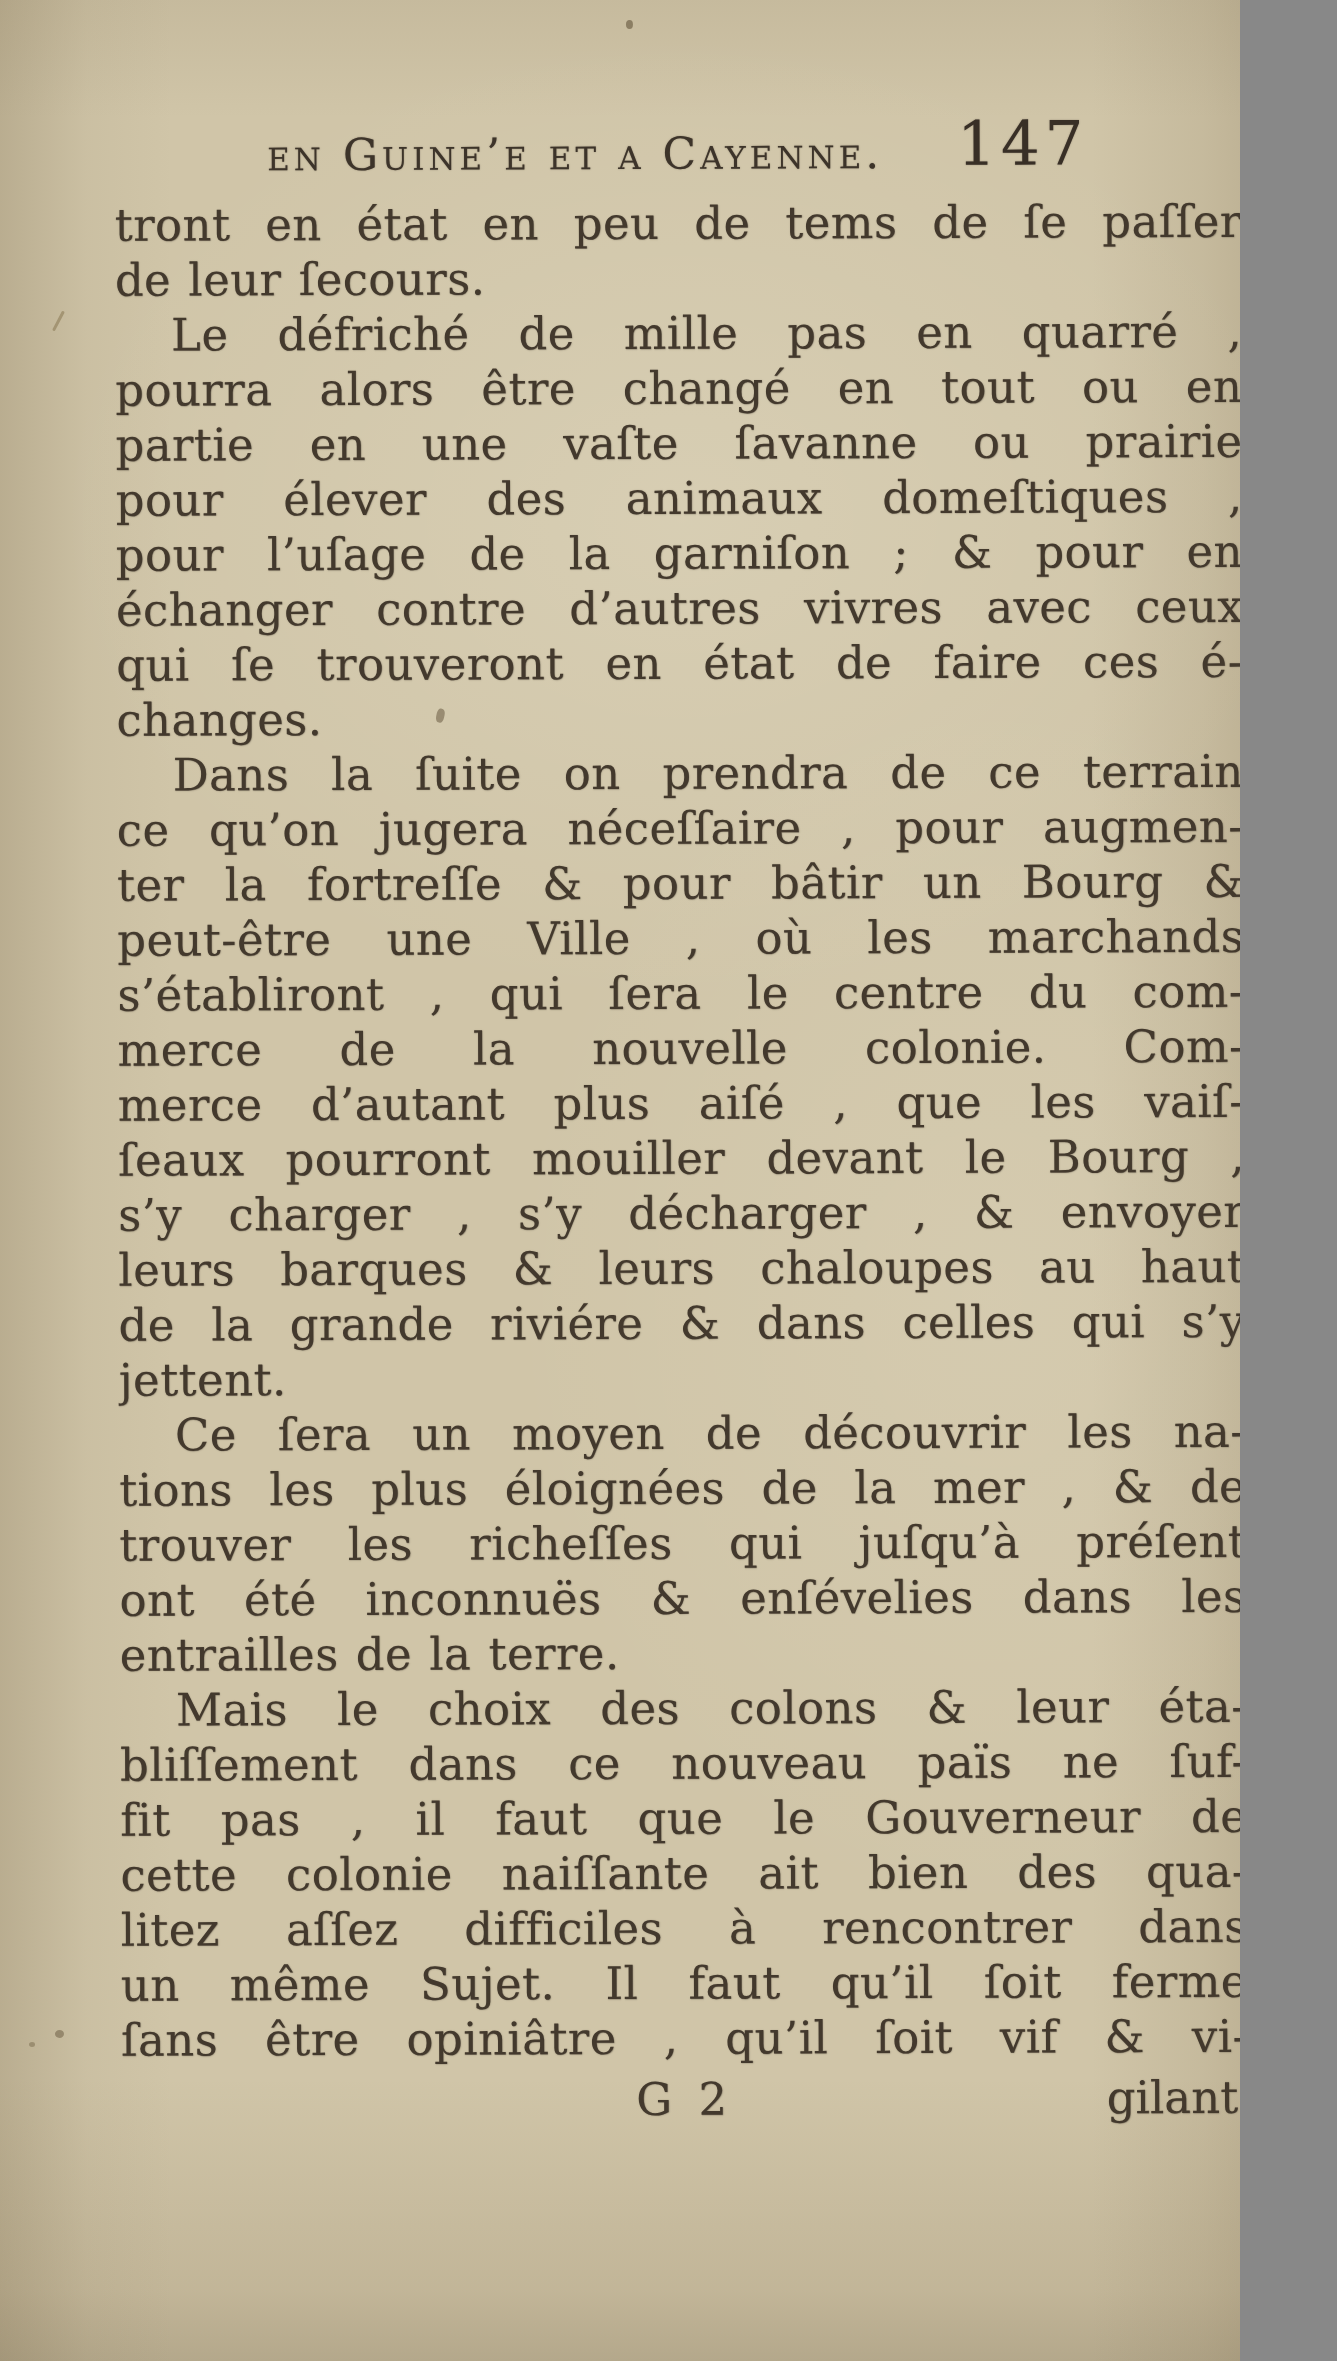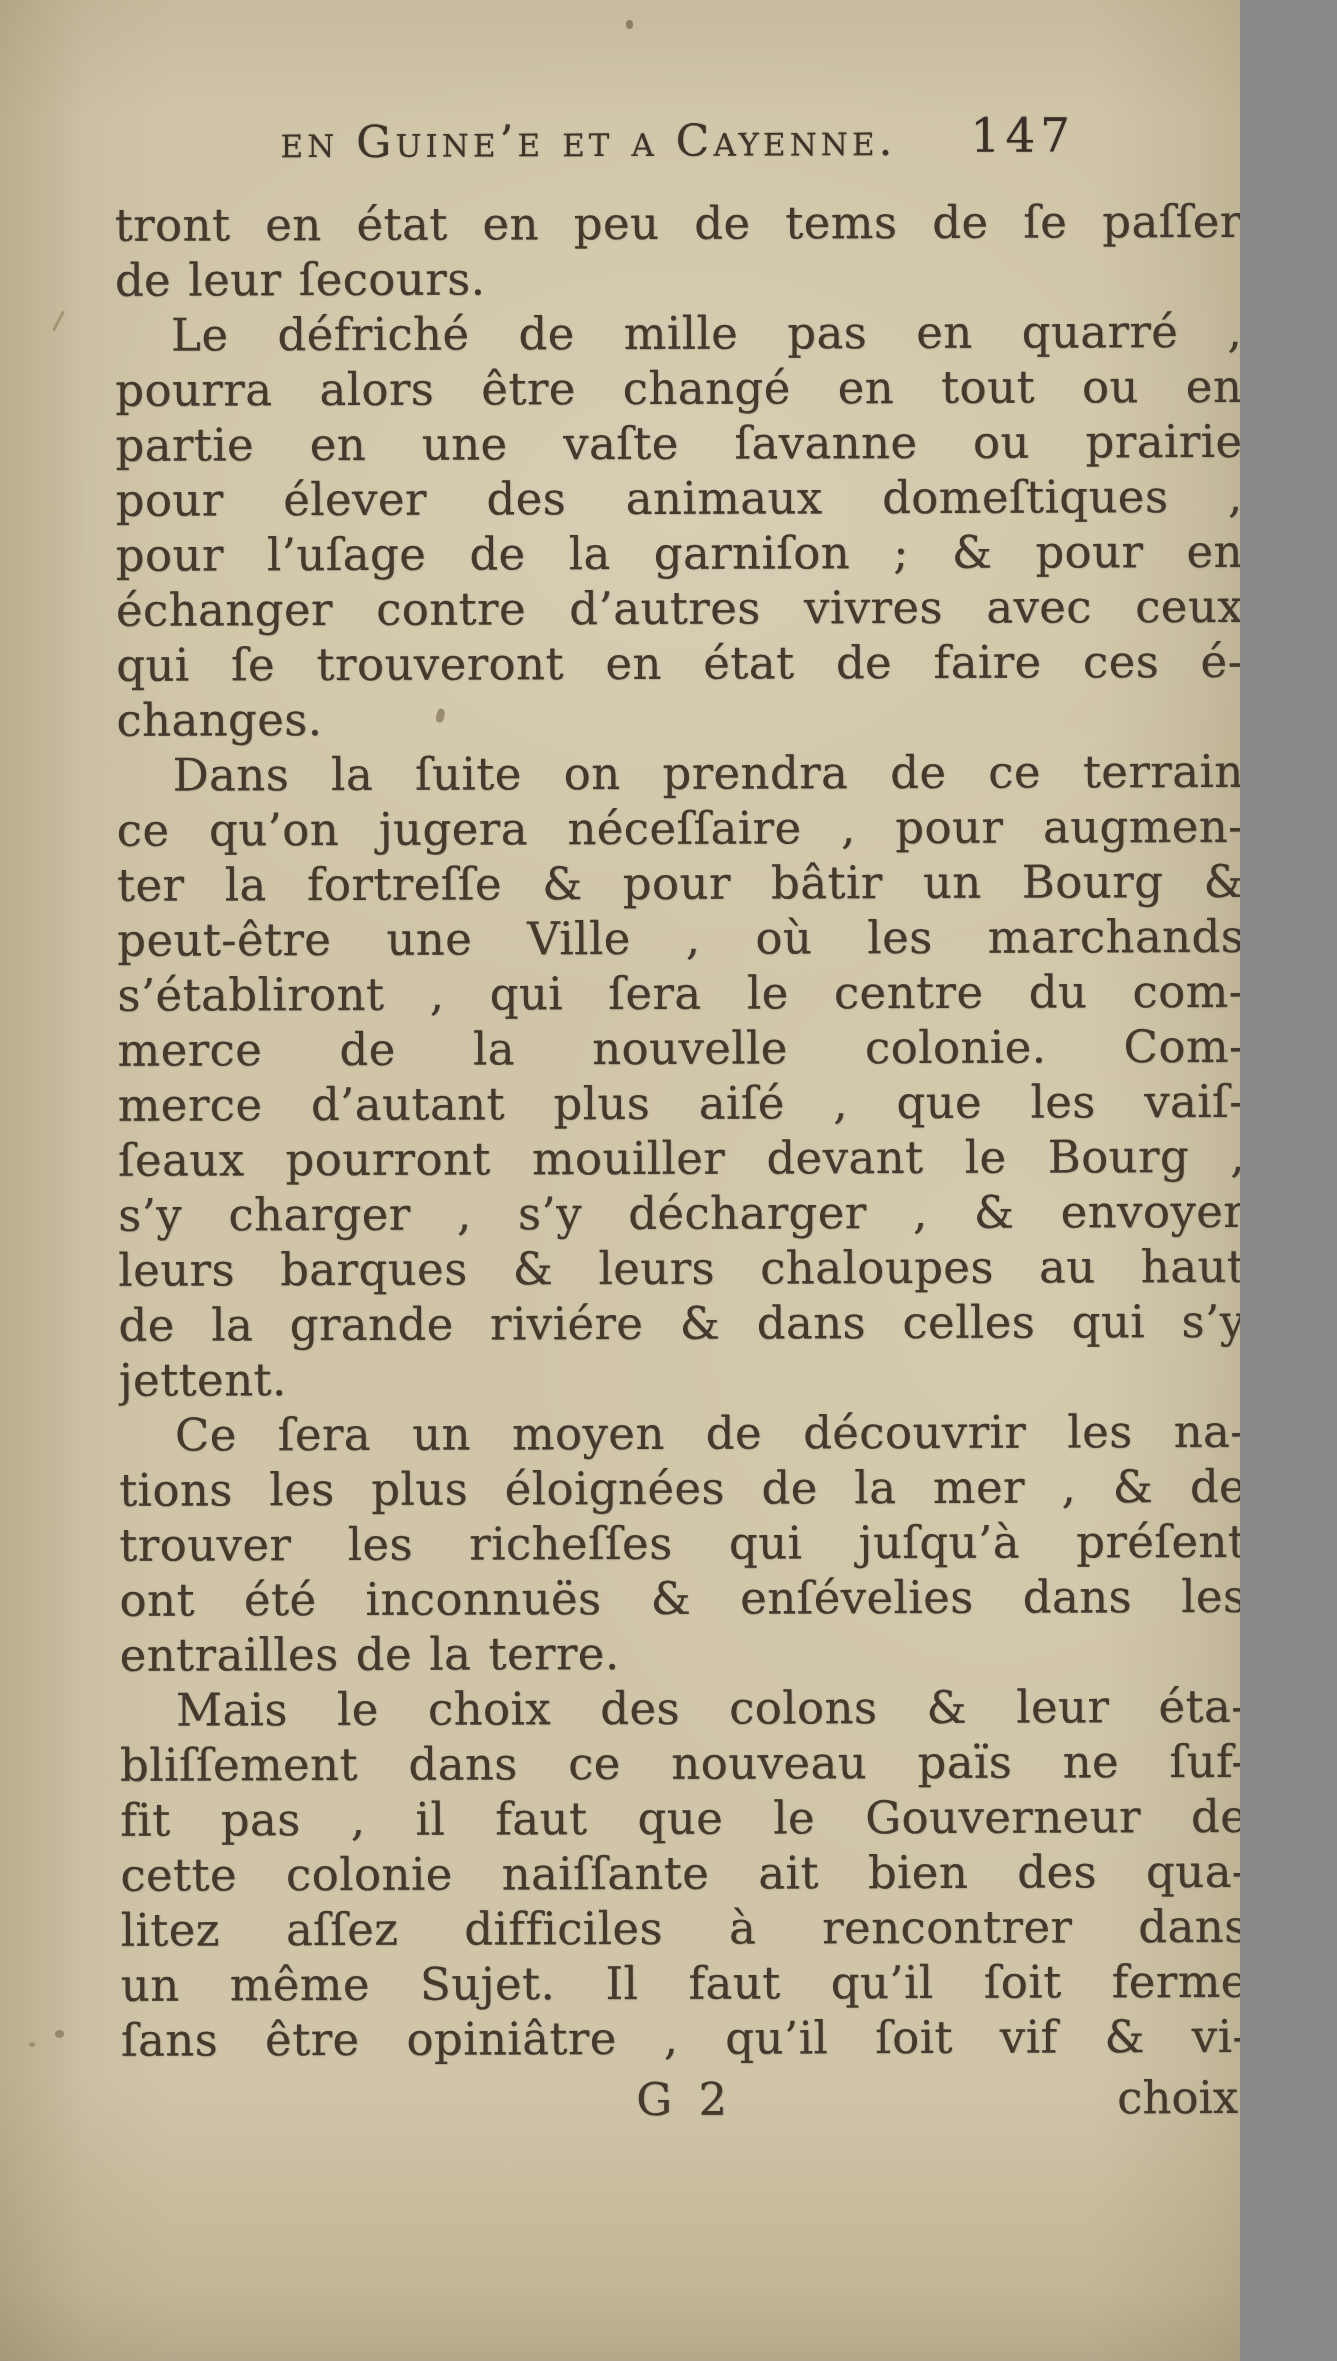--- a/index.html
+++ b/index.html
@@ -25,21 +25,21 @@
     display:flex;justify-content:center;align-items:baseline;
     white-space:nowrap;
   }
   .header .title{
     font-variant-caps:small-caps;
     font-size:44px;letter-spacing:4px;
     color:#3d342a;
     text-shadow:0 0 1.4px rgba(56,46,36,0.55);
   }
   .header .pagenum{
-    font-size:47px;margin-left:74px;letter-spacing:5px;
+    font-size:61px;margin-left:74px;letter-spacing:5px;
     color:#382f26;
     text-shadow:0 0 1.4px rgba(56,46,36,0.55);
     transform:translateY(-3px);
   }
   .body-block{
     position:absolute;left:118px;top:196px;width:1127px;
   }
   .line{
     height:55px;line-height:55px;overflow:hidden;
     font-size:45px;
@@ -120,21 +120,21 @@
         <div class="line">bliſſement dans ce nouveau païs ne ſuf-</div>
         <div class="line">fit pas , il faut que le Gouverneur de</div>
         <div class="line">cette colonie naiſſante ait bien des qua-</div>
         <div class="line">litez aſſez difficiles à rencontrer dans</div>
         <div class="line">un même Sujet. Il faut qu’il ſoit ferme</div>
         <div class="line">ſans être opiniâtre , qu’il ſoit vif &amp; vi-</div>
       </div>
 
     <div class="footer">
       <span class="sig">G 2</span>
-      <span class="catch">choix</span>
+      <span class="catch">gilant</span>
     </div>
 
     <div class="speck sp-slash"></div>
     <div class="speck sp-top"></div>
     <div class="speck sp-ast"></div>
     <div class="speck sp-smudge"></div>
     <div class="speck sp-tick"></div>
     <div class="speck sp-colon"></div>
     <div class="speck sp-dot1"></div>
     <div class="speck sp-dot2"></div>

